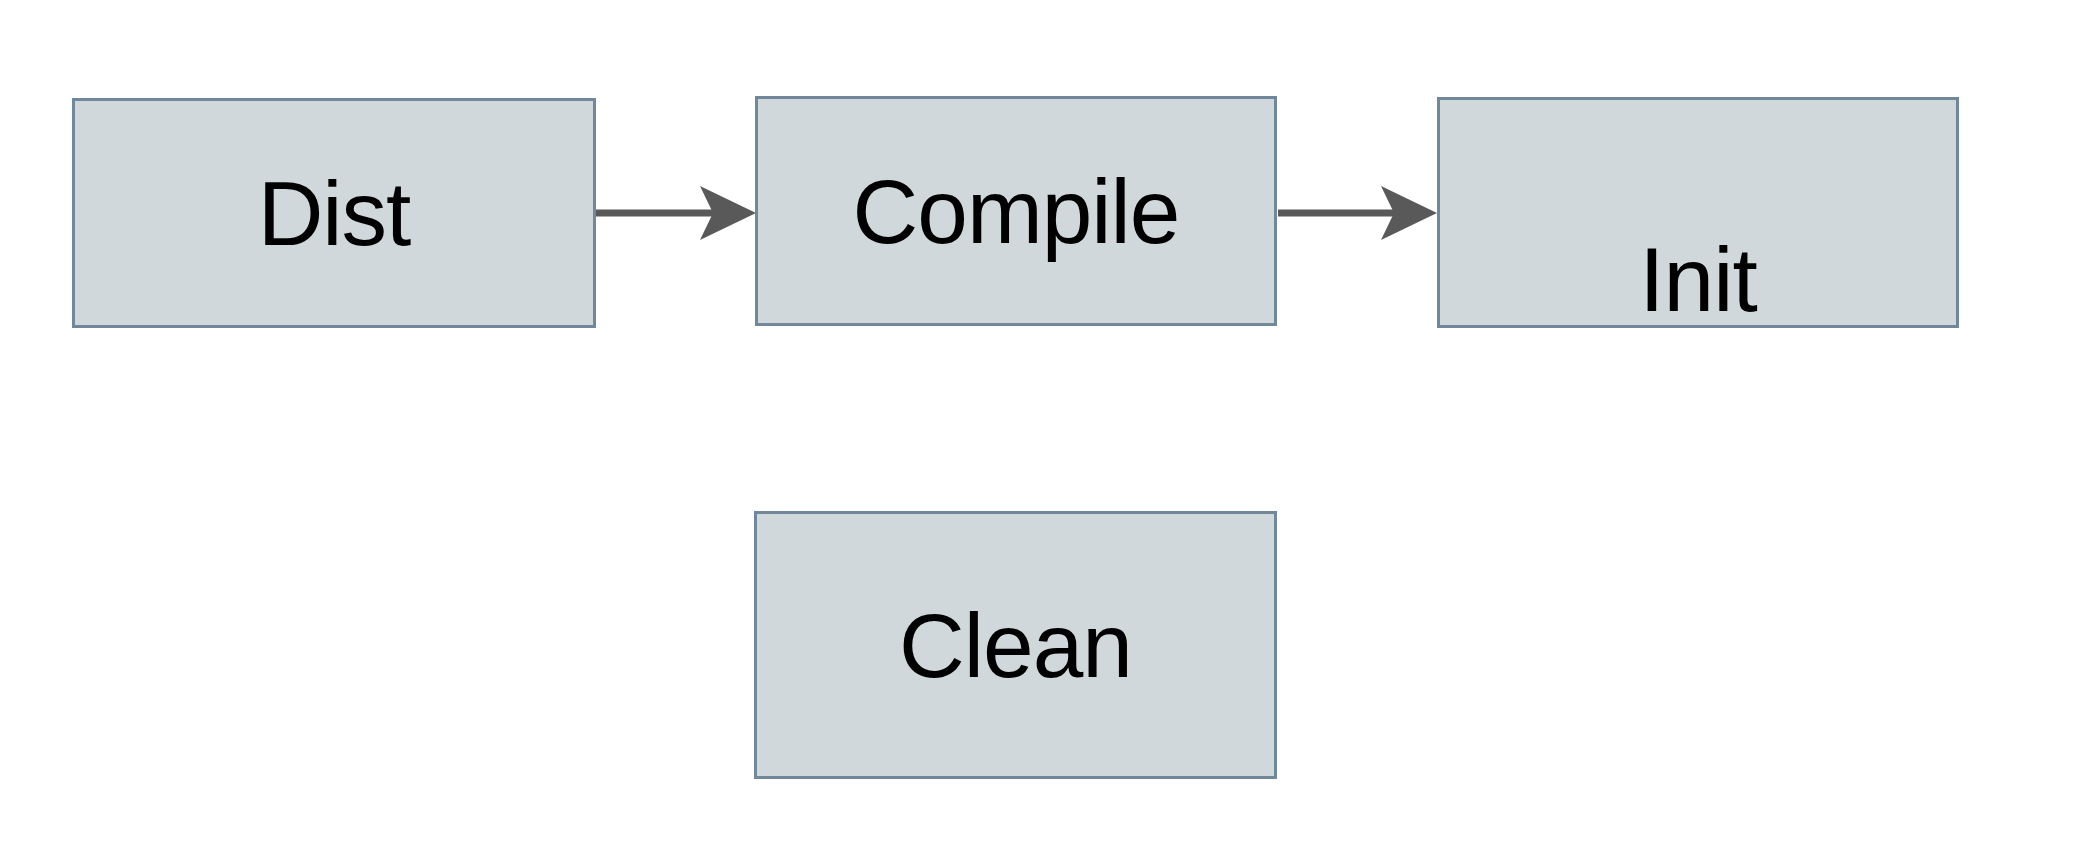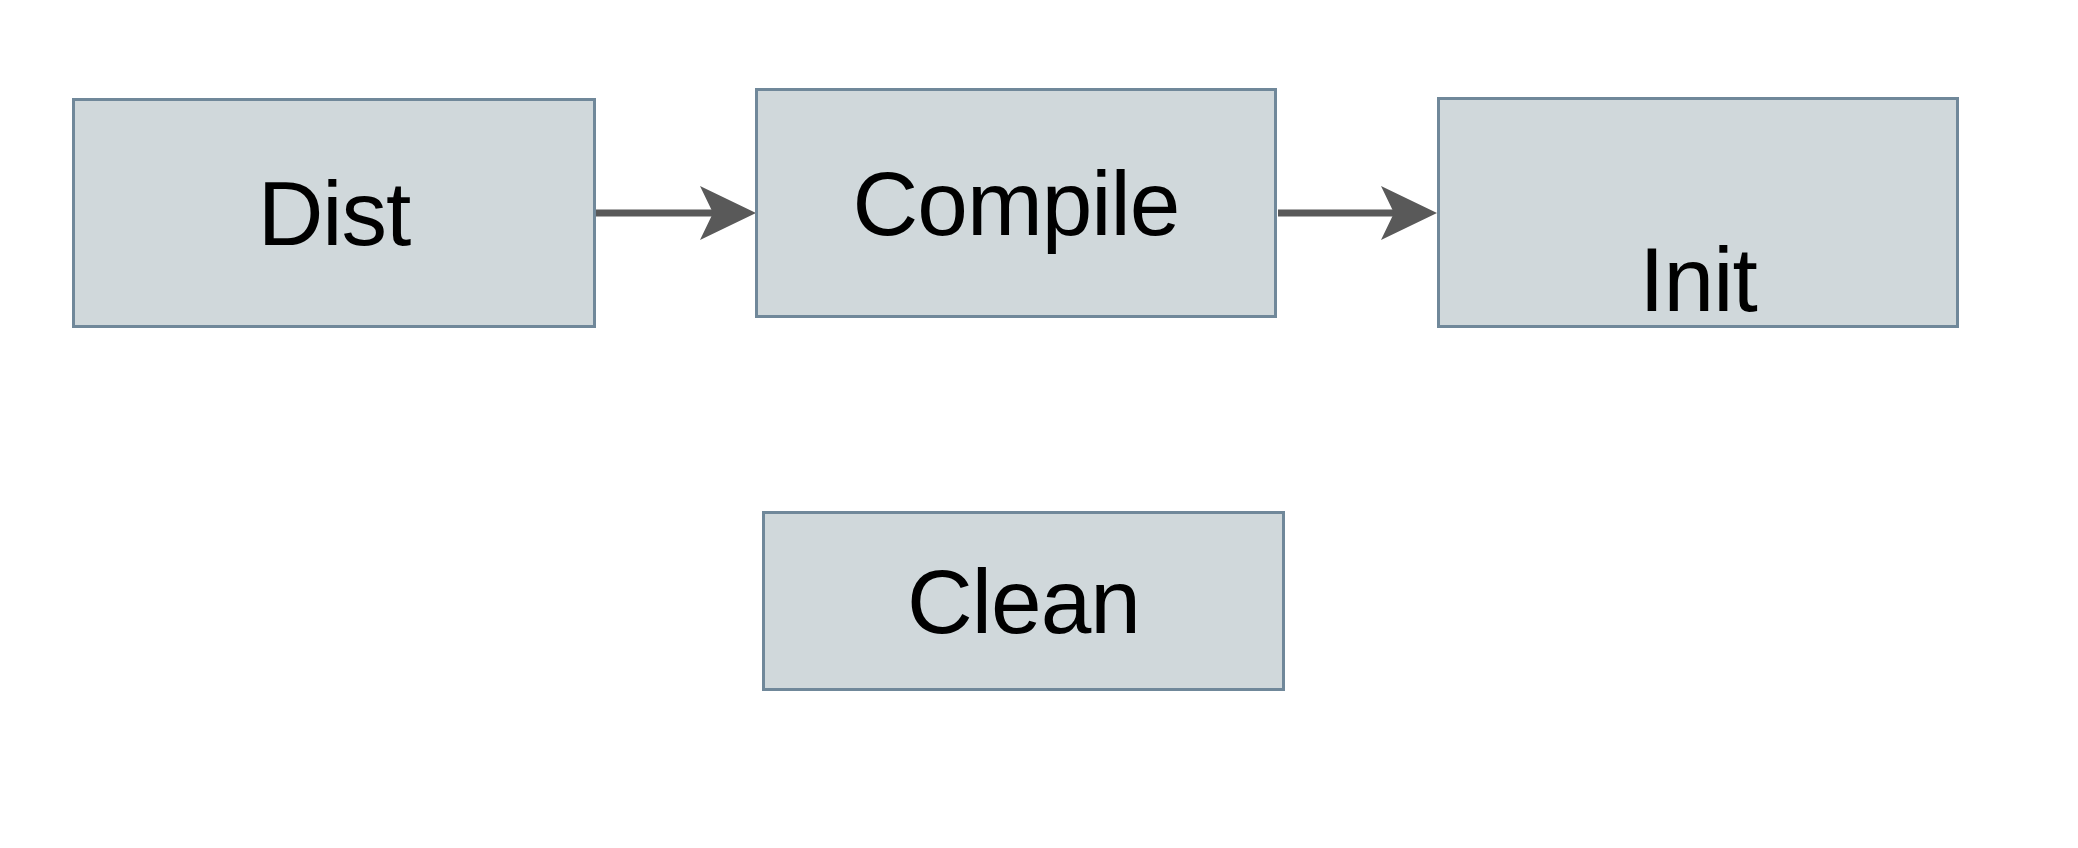--- a/index.html
+++ b/index.html
@@ -68,25 +68,25 @@
     <g>
       <line class="edge-line" x1="1278" y1="213" x2="1416" y2="213"></line>
       <path class="edge-head" d="M 1437 213 L 1381 186 L 1394 213 L 1381 240 Z"></path>
     </g>
   </svg>
 
   <div class="node" style="left:72px; top:98px; width:524px; height:230px;">
     <span class="node-label">Dist</span>
   </div>
 
-  <div class="node" style="left:755px; top:88px; width:522px; height:230px;">
+  <div class="node" style="left:755px; top:96px; width:522px; height:230px;">
     <span class="node-label">Compile</span>
   </div>
 
   <div class="node" style="left:1437px; top:97px; width:522px; height:231px;align-items:flex-end;">
     <span class="node-label">Init</span>
   </div>
 
-  <div class="node" style="left:754px; top:511px; width:523px; height:180px;margin-left:8px;">
+  <div class="node" style="left:754px; top:511px; width:523px; height:268px;">
     <span class="node-label">Clean</span>
   </div>
 
 </div>
 
 </body></html>

